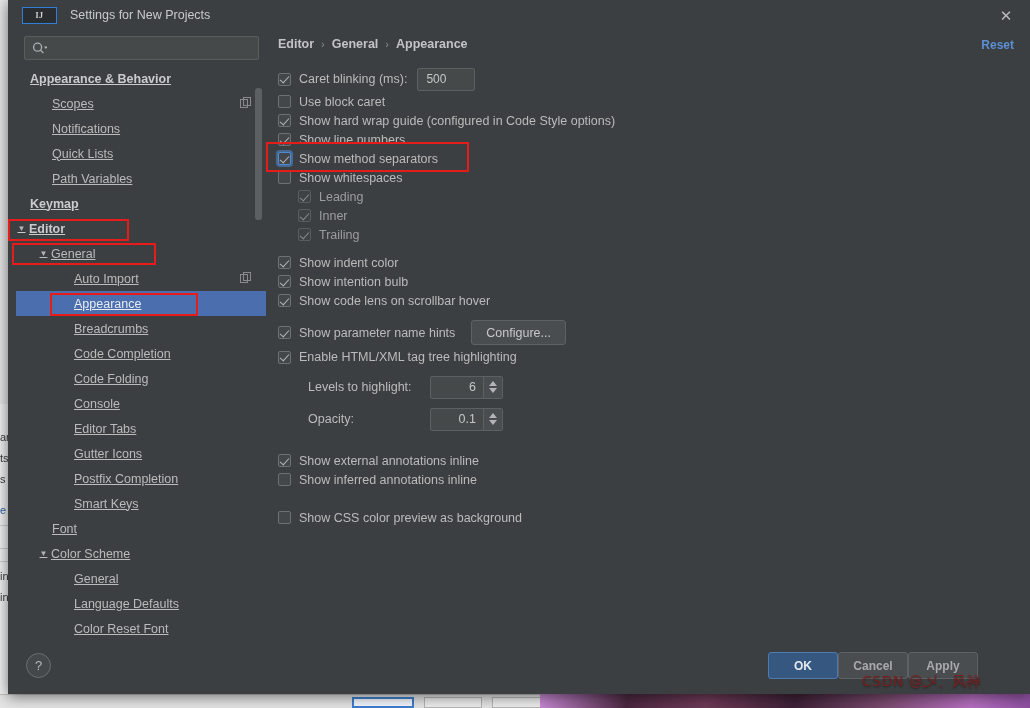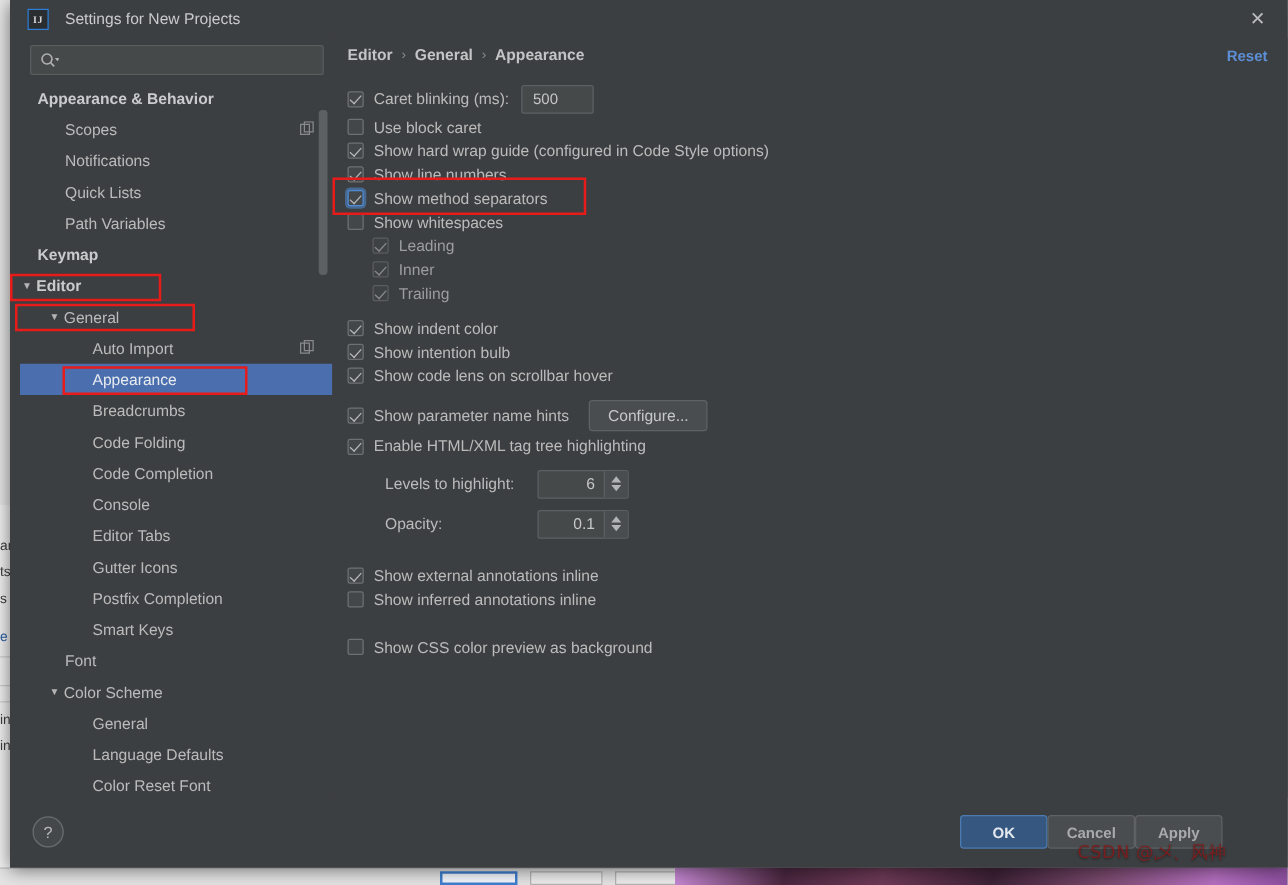--- a/index.html
+++ b/index.html
@@ -54,21 +54,21 @@
     box-shadow: 0 2px 14px rgba(0,0,0,.55);
   }
 
   
   #titlebar {
     position: relative; height: 30px;
     background: #3c3f41;
     display: flex; align-items: center;
   }
   #ij-logo {
-    width: 17px; height: 17px; margin-left: 14px;
+    width: 35px; height: 17px; margin-left: 14px;
     border: 1.5px solid #2f7fd8;
     background: #2b2e30;
     color: #d6d6d6; font-size: 8px; font-weight: bold;
     display: flex; align-items: center; justify-content: center;
     letter-spacing: .5px;
     font-family: "Liberation Serif", serif;
   }
   #window-title {
     margin-left: 13px;
     color: #c8cacb; font-size: 12.5px;
@@ -108,21 +108,21 @@
   }
 
   #tree {
     position: absolute; left: 0; top: 36px; right: 0; bottom: 0;
     overflow: hidden;
   }
   .tree-row {
     position: relative; height: 25px;
     display: flex; align-items: center;
     color: #bbbbbb; font-size: 12.5px;
-    cursor: default; white-space: nowrap;
+    cursor: default; white-space: nowrap; text-decoration: underline;
   }
   .tree-row.bold { font-weight: bold; color: #c9cbcc; }
   .tree-row.selected { background: #4b6eaf; color: #e9ecef; }
   .tree-arrow {
     width: 11px; display: inline-block; text-align: center;
     font-size: 8px; color: #b3b3b3; margin-right: 2px;
   }
   .tree-label { display: inline-block; }
   .tree-copy-icon {
     position: absolute; right: 14px; top: 6px;
@@ -354,24 +354,24 @@
                   <rect x="3.5" y="0.5" width="7" height="8" fill="none" stroke="#a6a8aa" stroke-width="1"></rect>
                 </svg></span>
             </div>
             <div class="tree-row selected" style="padding-left: 58px;">
               <span class="tree-label">Appearance</span>
             </div>
             <div class="tree-row" style="padding-left: 58px;">
               <span class="tree-label">Breadcrumbs</span>
             </div>
             <div class="tree-row" style="padding-left: 58px;">
+              <span class="tree-label">Code Completion</span>
+            </div>
+            <div class="tree-row" style="padding-left: 58px;">
               <span class="tree-label">Code Folding</span>
-            </div>
-            <div class="tree-row" style="padding-left: 58px;">
-              <span class="tree-label">Code Completion</span>
             </div>
             <div class="tree-row" style="padding-left: 58px;">
               <span class="tree-label">Console</span>
             </div>
             <div class="tree-row" style="padding-left: 58px;">
               <span class="tree-label">Editor Tabs</span>
             </div>
             <div class="tree-row" style="padding-left: 58px;">
               <span class="tree-label">Gutter Icons</span>
             </div>

